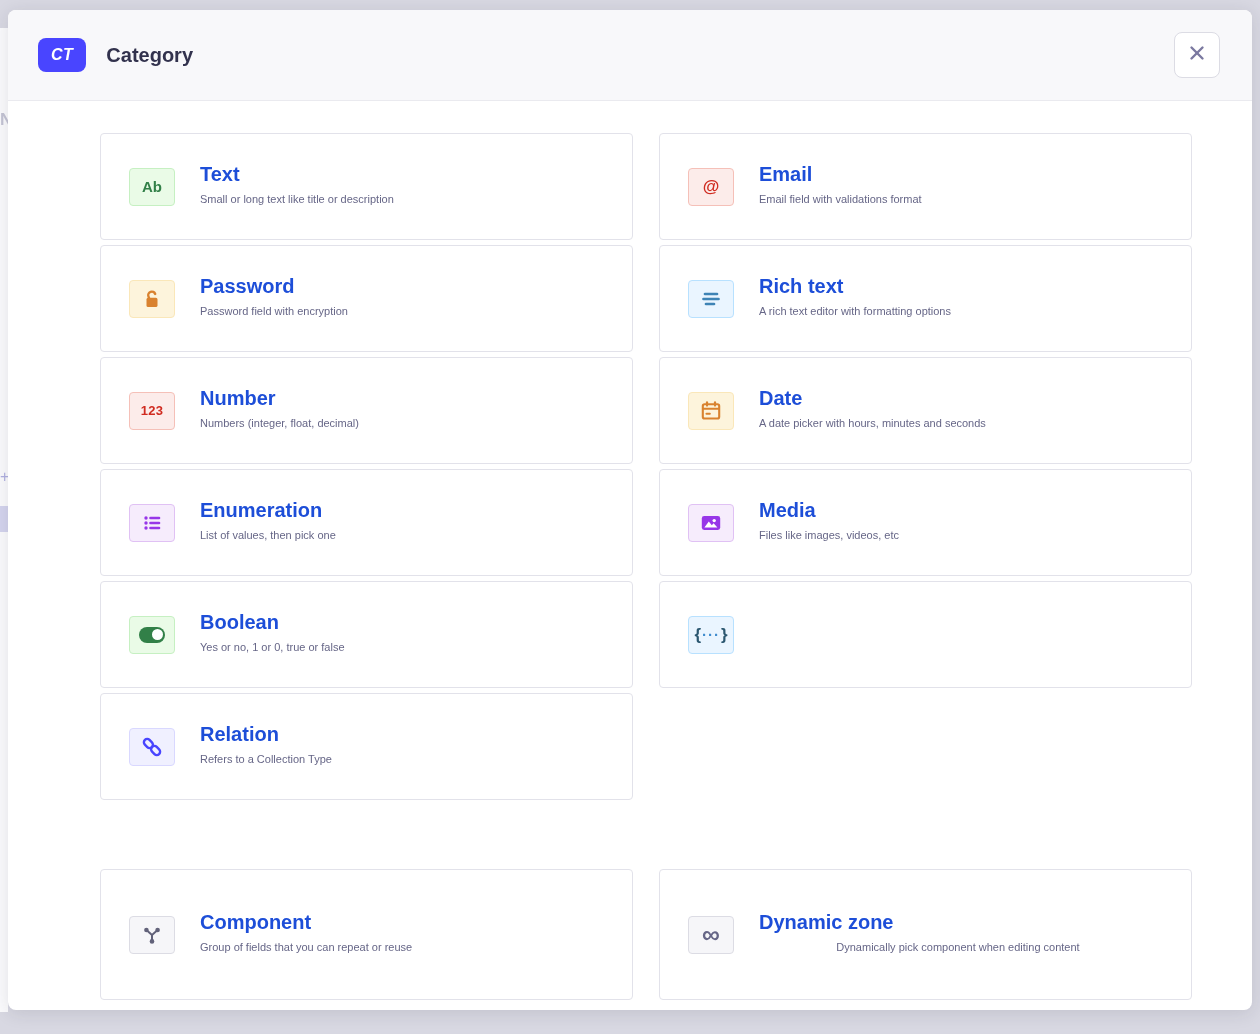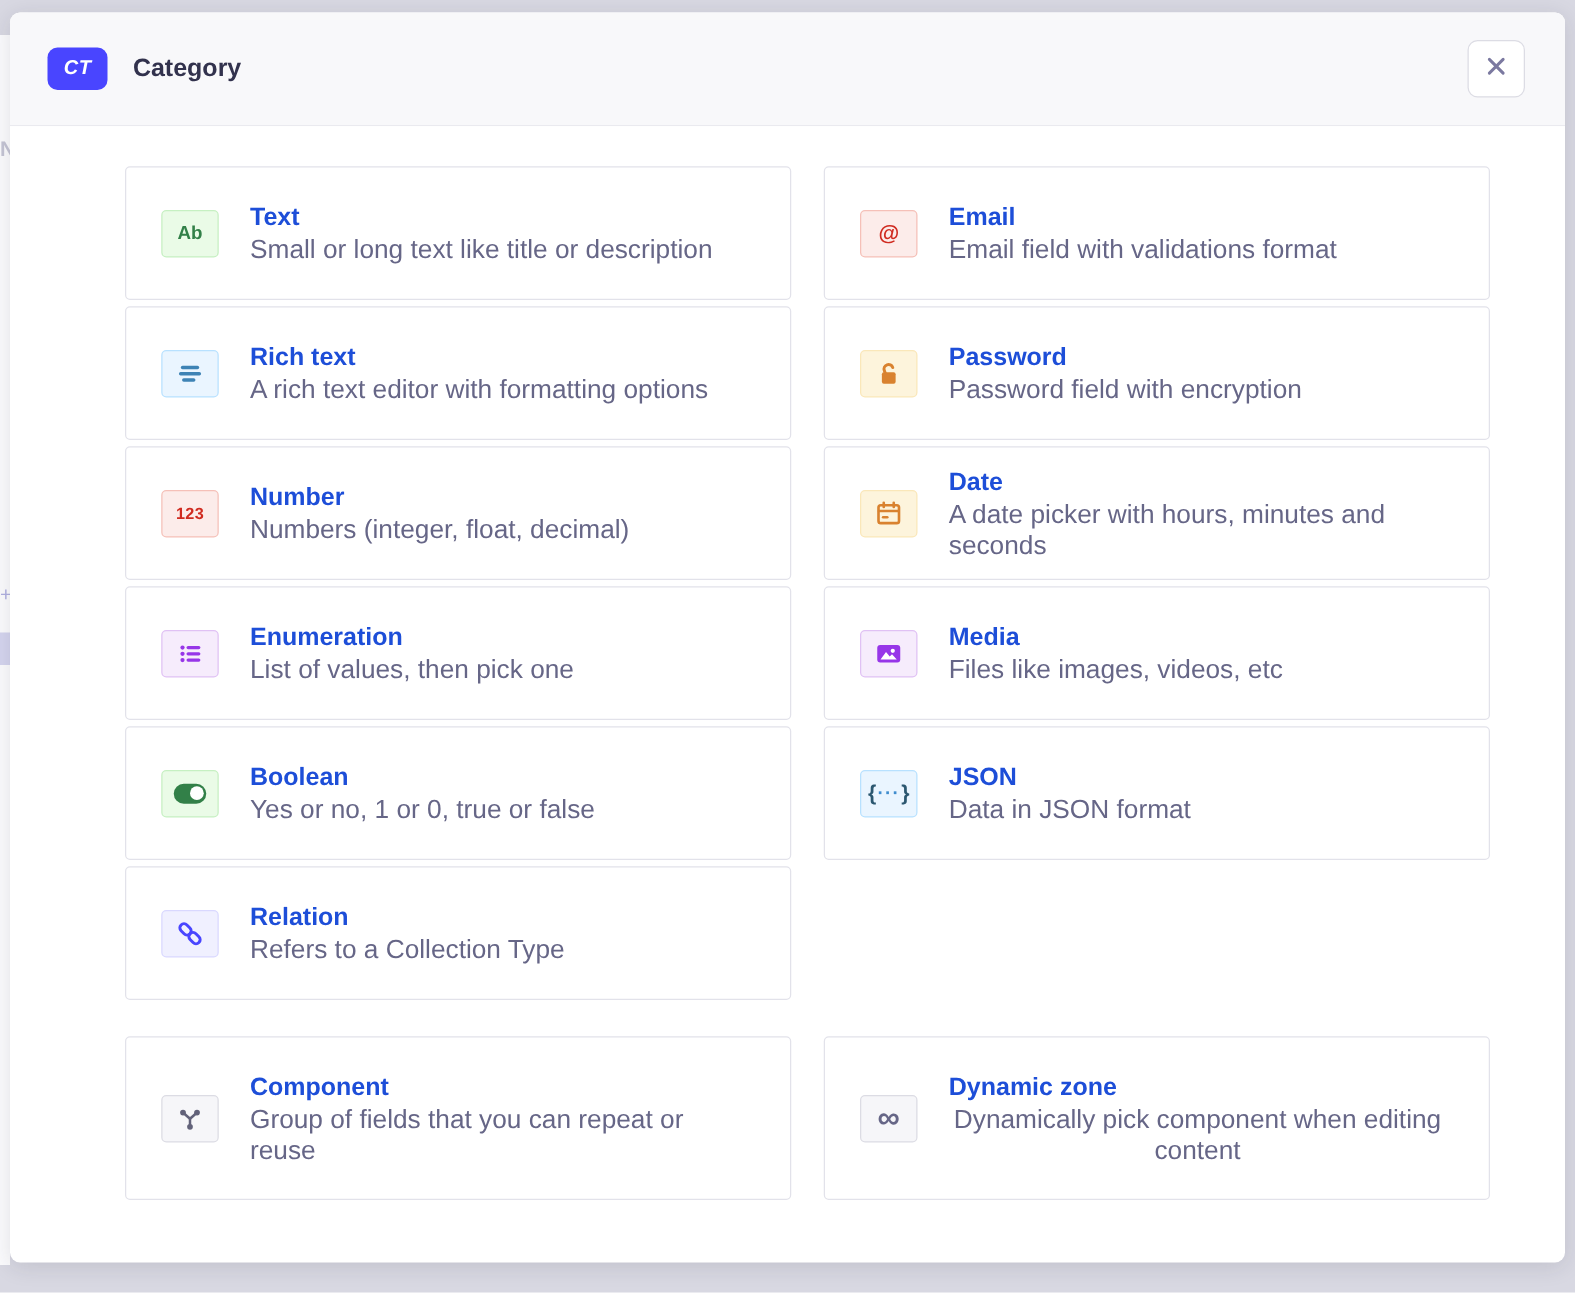--- a/index.html
+++ b/index.html
@@ -43,21 +43,21 @@
     margin-left:auto; width:46px; height:46px;
     background:#ffffff; border:1px solid #dcdce4; border-radius:8px;
     display:flex; align-items:center; justify-content:center; cursor:pointer;
   }
 
   .modal-body { padding:32px 60px 0 92px; }
   .fields-grid {
     display:grid; grid-template-columns:1fr 1fr;
     column-gap:26px; row-gap:5px;
   }
-  .bottom-grid { margin-top:29px; }
+  .bottom-grid { margin-top:69px; }
 
   .card {
     height:107px; background:#ffffff;
     border:1px solid #e2e2ea; border-radius:4px;
     display:flex; align-items:center; padding:0 28px;
     cursor:pointer;
   }
   .card.tall { height:131px; }
 
   .iconbox {
@@ -79,21 +79,21 @@
   .glyph-inf  { font-weight:700; font-size:25px; line-height:1; color:#666687; }
   .json-glyph { font-weight:700; font-size:15px; display:flex; align-items:center; }
   .json-brace { color:#2b5770; font-size:17px; }
   .json-dots  { color:#3f8cce; font-size:15px; letter-spacing:1px; margin:0 1px; }
 
   .toggle { width:26px; height:16px; background:#328048; border-radius:9px; position:relative; }
   .toggle .knob { position:absolute; right:2.5px; top:2.5px; width:11px; height:11px; background:#ffffff; border-radius:50%; }
 
   .cardtext  { margin-left:25px; flex:1; min-width:0; }
   .cardtitle { font-size:20px; font-weight:700; color:#1d4ed8; line-height:26px; }
-  .carddesc  { font-size:21px; color:#666687; line-height:25px; }
+  .carddesc  { font-size:11px; color:#666687; line-height:25px; }
   .carddesc.centered { text-align:center; padding-right:6px; }
 </style>
 </head>
 <body>
 
 <div class="page-sliver">
   <span class="sliver-n">N</span>
   <span class="sliver-plus">+</span>
   <span class="sliver-block"></span>
 </div>
@@ -131,43 +131,43 @@
         <div class="iconbox theme-red">
           <span class="glyph-at">@</span>
         </div>
         <div class="cardtext">
           <div class="cardtitle">Email</div>
           <div class="carddesc">Email field with validations format</div>
         </div>
       </div>
 
       <div class="card">
+        <div class="iconbox theme-yellow">
+          <svg width="24" height="24" viewBox="0 0 24 24">
+            <path d="M8.5 11 V8.2 a3.6 3.6 0 0 1 7.2 0" fill="none" stroke="#d9822f" stroke-width="2.4" stroke-linecap="round" transform="rotate(-20 12 9)"></path>
+            <rect x="6.5" y="10.8" width="11" height="9.2" rx="1.6" fill="#d9822f"></rect>
+          </svg>
+        </div>
+        <div class="cardtext">
+          <div class="cardtitle">Password</div>
+          <div class="carddesc">Password field with encryption</div>
+        </div>
+      </div>
+
+      <div class="card">
         <div class="iconbox theme-blue">
           <svg width="22" height="22" viewBox="0 0 22 22" stroke="#3e83b5" stroke-width="2.7" stroke-linecap="round">
             <line x1="5" y1="6" x2="17" y2="6"></line>
               <line x1="3.5" y1="11" x2="18.5" y2="11"></line>
               <line x1="6" y1="16" x2="14" y2="16"></line>
           </svg>
         </div>
         <div class="cardtext">
           <div class="cardtitle">Rich text</div>
           <div class="carddesc">A rich text editor with formatting options</div>
-        </div>
-      </div>
-
-      <div class="card">
-        <div class="iconbox theme-yellow">
-          <svg width="24" height="24" viewBox="0 0 24 24">
-            <path d="M8.5 11 V8.2 a3.6 3.6 0 0 1 7.2 0" fill="none" stroke="#d9822f" stroke-width="2.4" stroke-linecap="round" transform="rotate(-20 12 9)"></path>
-            <rect x="6.5" y="10.8" width="11" height="9.2" rx="1.6" fill="#d9822f"></rect>
-          </svg>
-        </div>
-        <div class="cardtext">
-          <div class="cardtitle">Password</div>
-          <div class="carddesc">Password field with encryption</div>
         </div>
       </div>
 
       <div class="card">
         <div class="iconbox theme-red">
           <span class="glyph-num">123</span>
         </div>
         <div class="cardtext">
           <div class="cardtitle">Number</div>
           <div class="carddesc">Numbers (integer, float, decimal)</div>
@@ -237,24 +237,20 @@
         </div>
       </div>
 
       <div class="card">
         <div class="iconbox theme-blue">
           <span class="json-glyph">
             <span class="json-brace">{</span>
             <span class="json-dots">···</span>
             <span class="json-brace">}</span>
           </span>
-        </div>
-        <div class="cardtext">
-          <div class="cardtitle">JSON</div>
-          <div class="carddesc">Data in JSON format</div>
         </div>
       </div>
 
       <div class="card">
         <div class="iconbox theme-primary">
           <svg width="24" height="24" viewBox="0 0 24 24" fill="none" stroke="#4945ff" stroke-width="2.4">
             <rect x="3.4" y="5.2" width="10" height="6.6" rx="3.3" transform="rotate(45 8.4 8.5)"></rect>
             <rect x="10.6" y="12.2" width="10" height="6.6" rx="3.3" transform="rotate(45 15.6 15.5)"></rect>
           </svg>
         </div>

